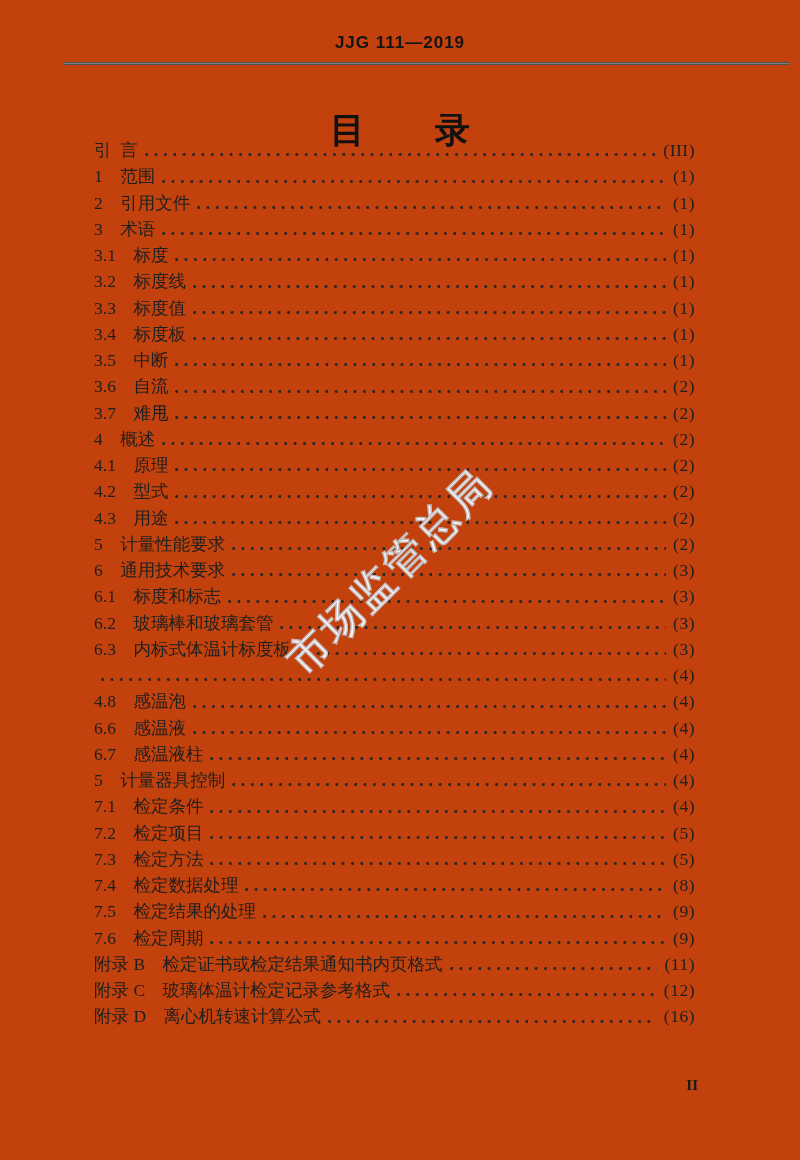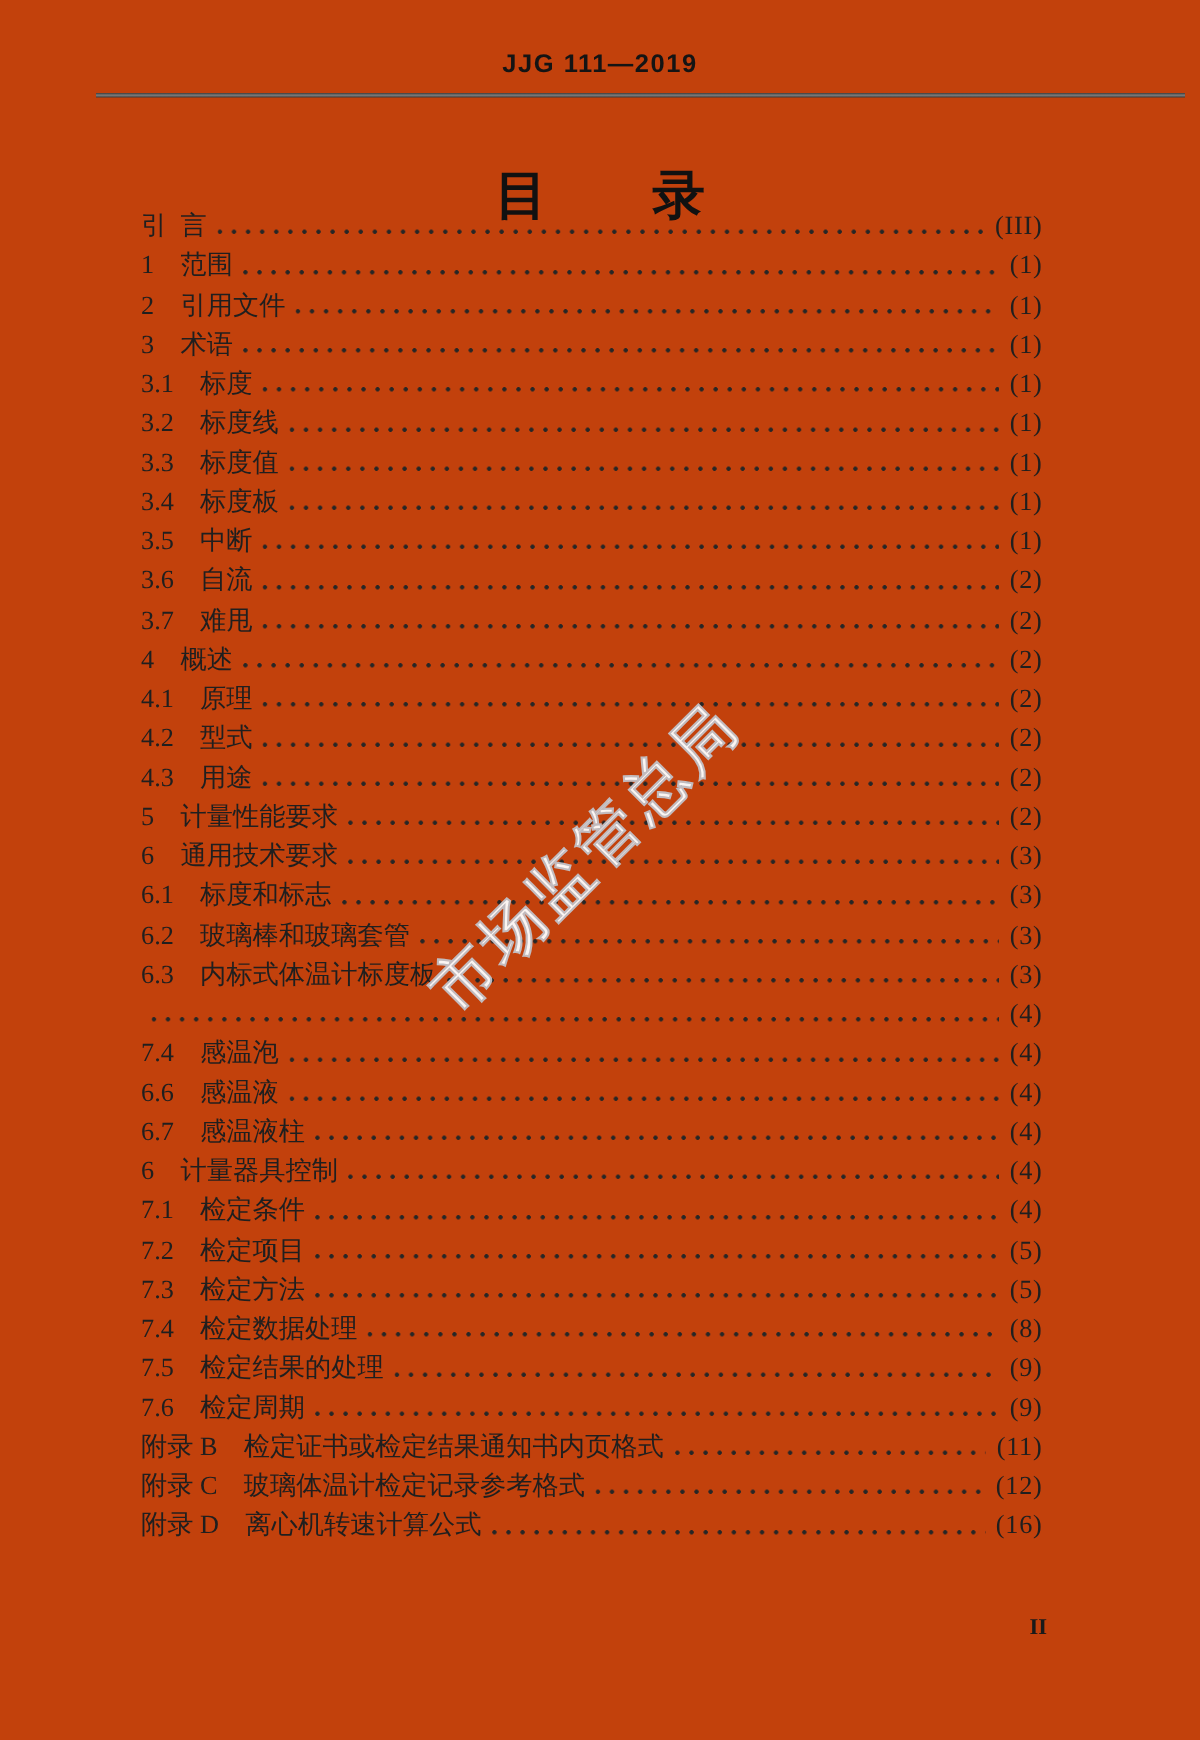--- a/index.html
+++ b/index.html
@@ -174,36 +174,36 @@
       <div class="toc-row">
         <span class="toc-label">6.3　内标式体温计标度板</span>
         <span class="leader"></span>
         <span class="toc-page">(3)</span>
       </div>
       <div class="toc-row">
         <span class="leader"></span>
         <span class="toc-page">(4)</span>
       </div>
       <div class="toc-row">
-        <span class="toc-label">7.4　感温泡</span>
+        <span class="toc-label">4.8　感温泡</span>
         <span class="leader"></span>
         <span class="toc-page">(4)</span>
       </div>
       <div class="toc-row">
         <span class="toc-label">6.6　感温液</span>
         <span class="leader"></span>
         <span class="toc-page">(4)</span>
       </div>
       <div class="toc-row">
         <span class="toc-label">6.7　感温液柱</span>
         <span class="leader"></span>
         <span class="toc-page">(4)</span>
       </div>
       <div class="toc-row">
-        <span class="toc-label">6　计量器具控制</span>
+        <span class="toc-label">5　计量器具控制</span>
         <span class="leader"></span>
         <span class="toc-page">(4)</span>
       </div>
       <div class="toc-row">
         <span class="toc-label">7.1　检定条件</span>
         <span class="leader"></span>
         <span class="toc-page">(4)</span>
       </div>
       <div class="toc-row">
         <span class="toc-label">7.2　检定项目</span>

